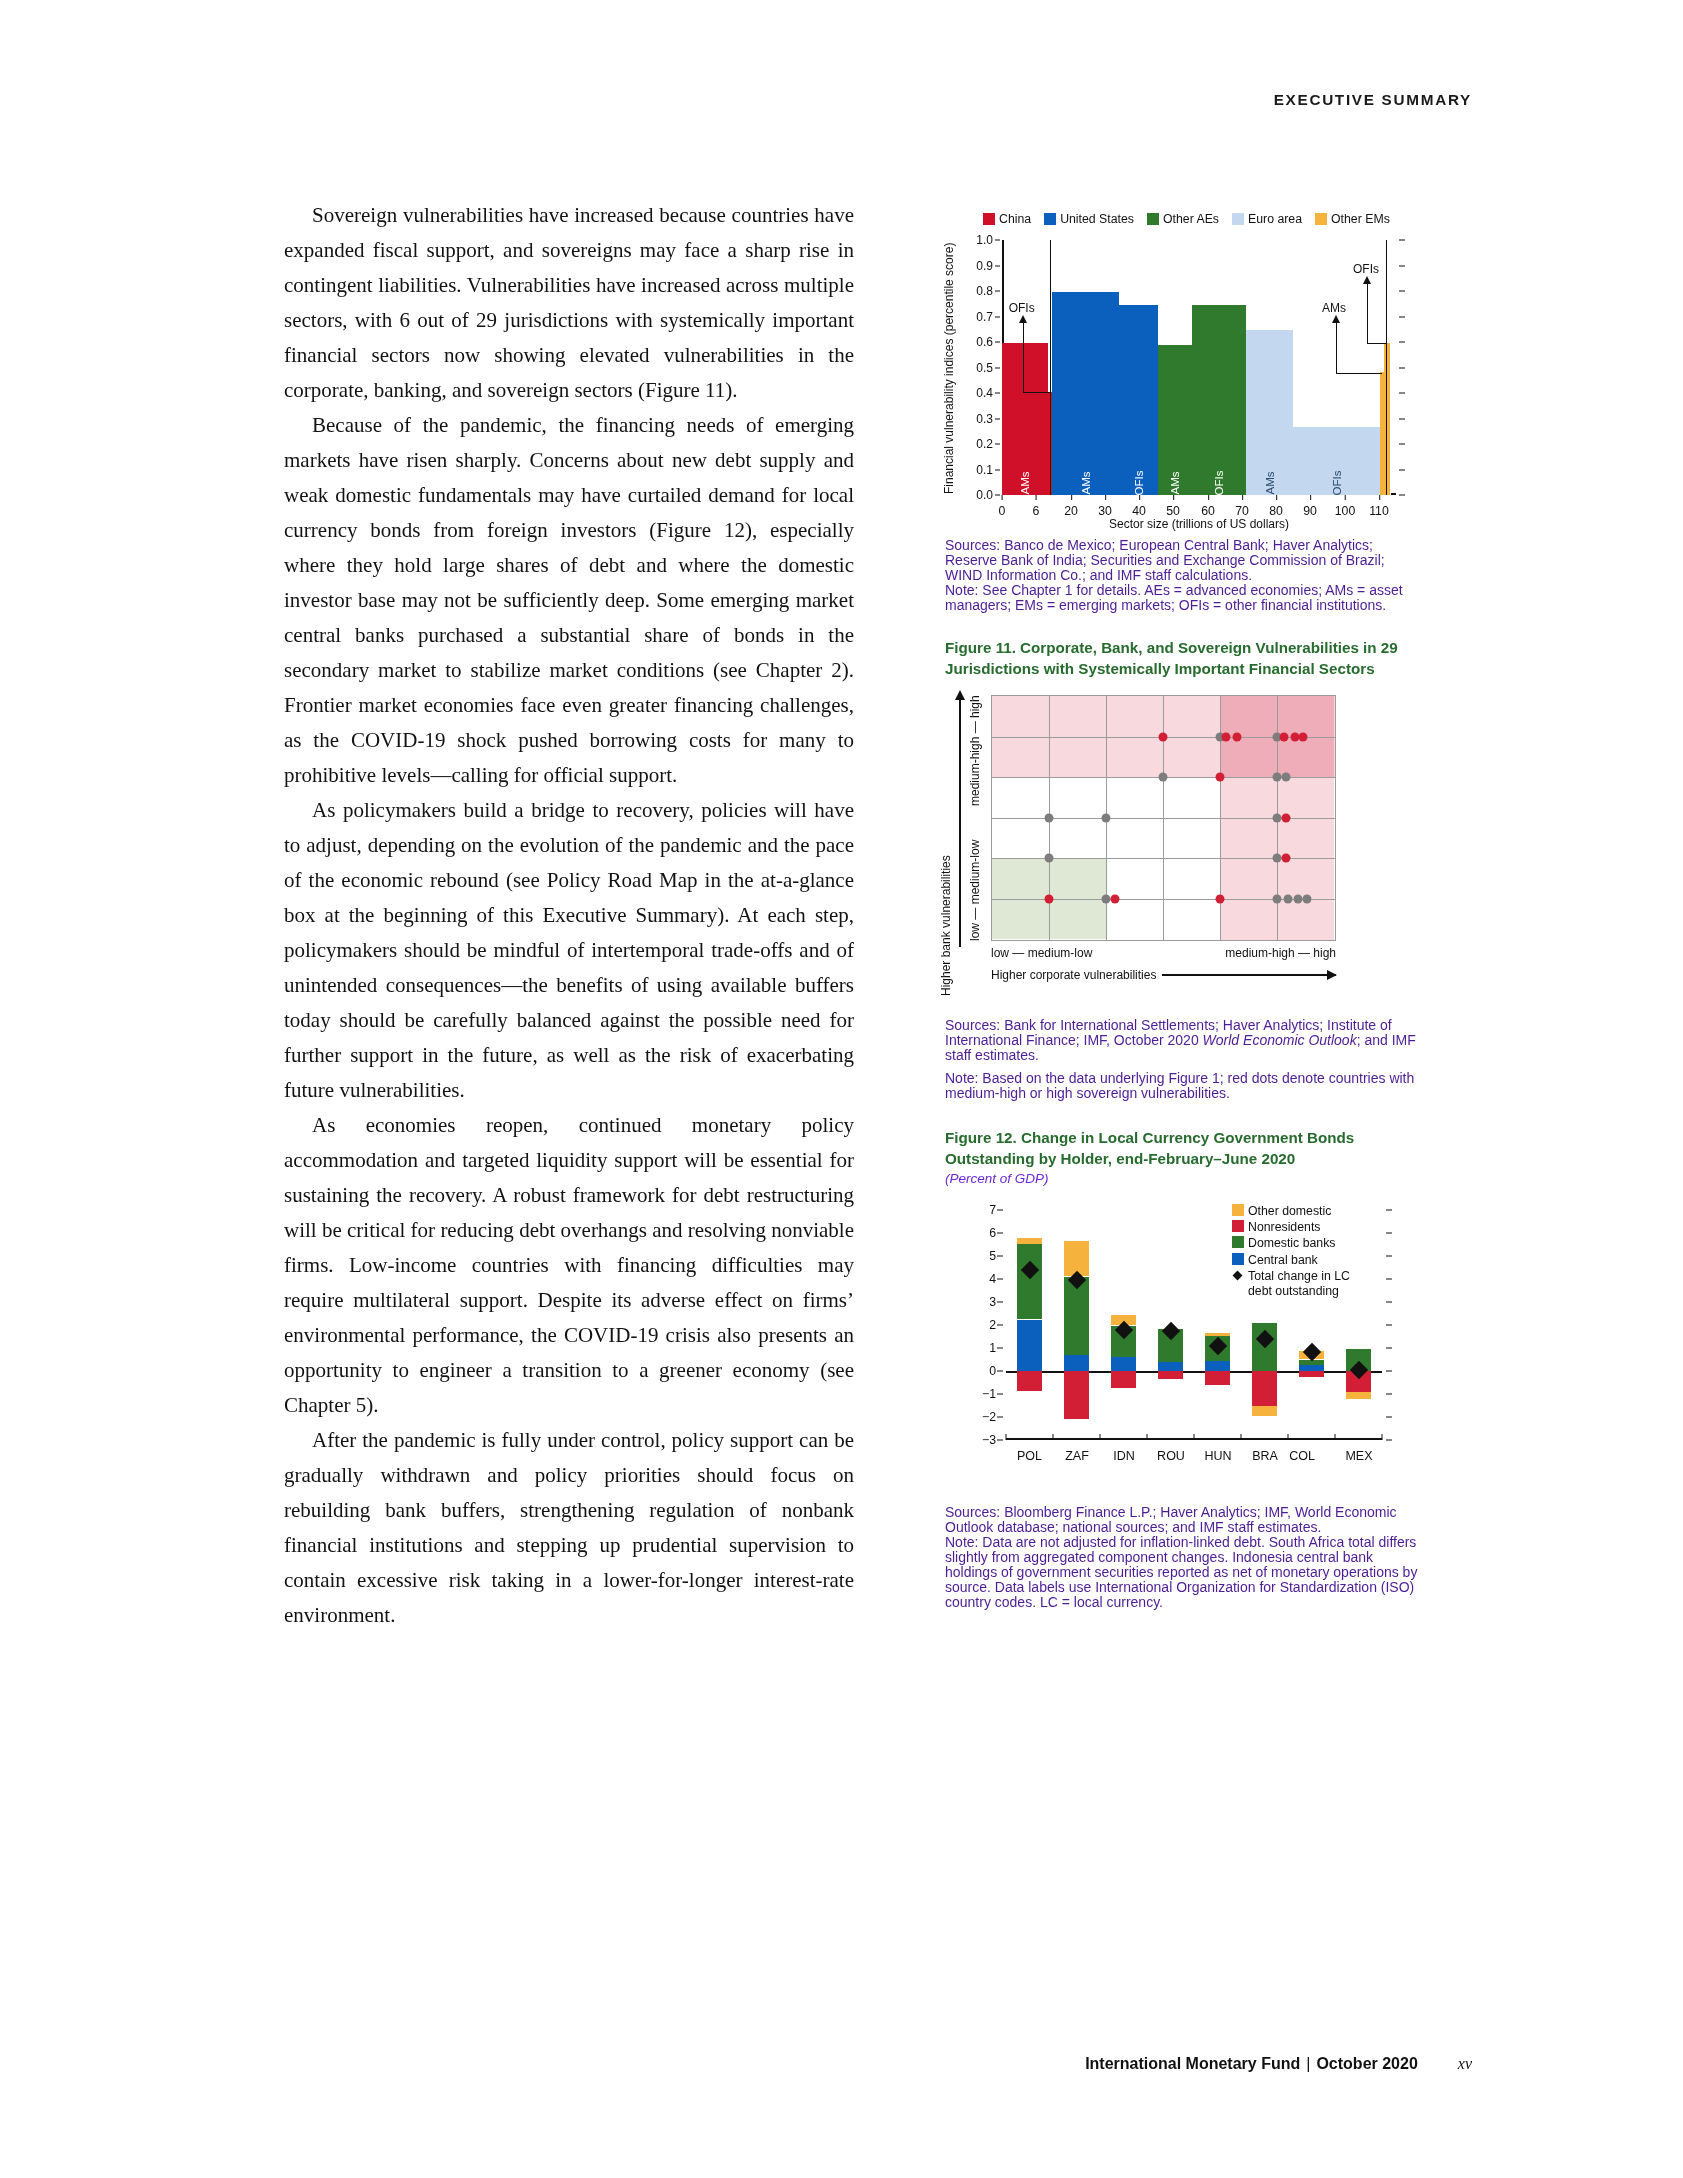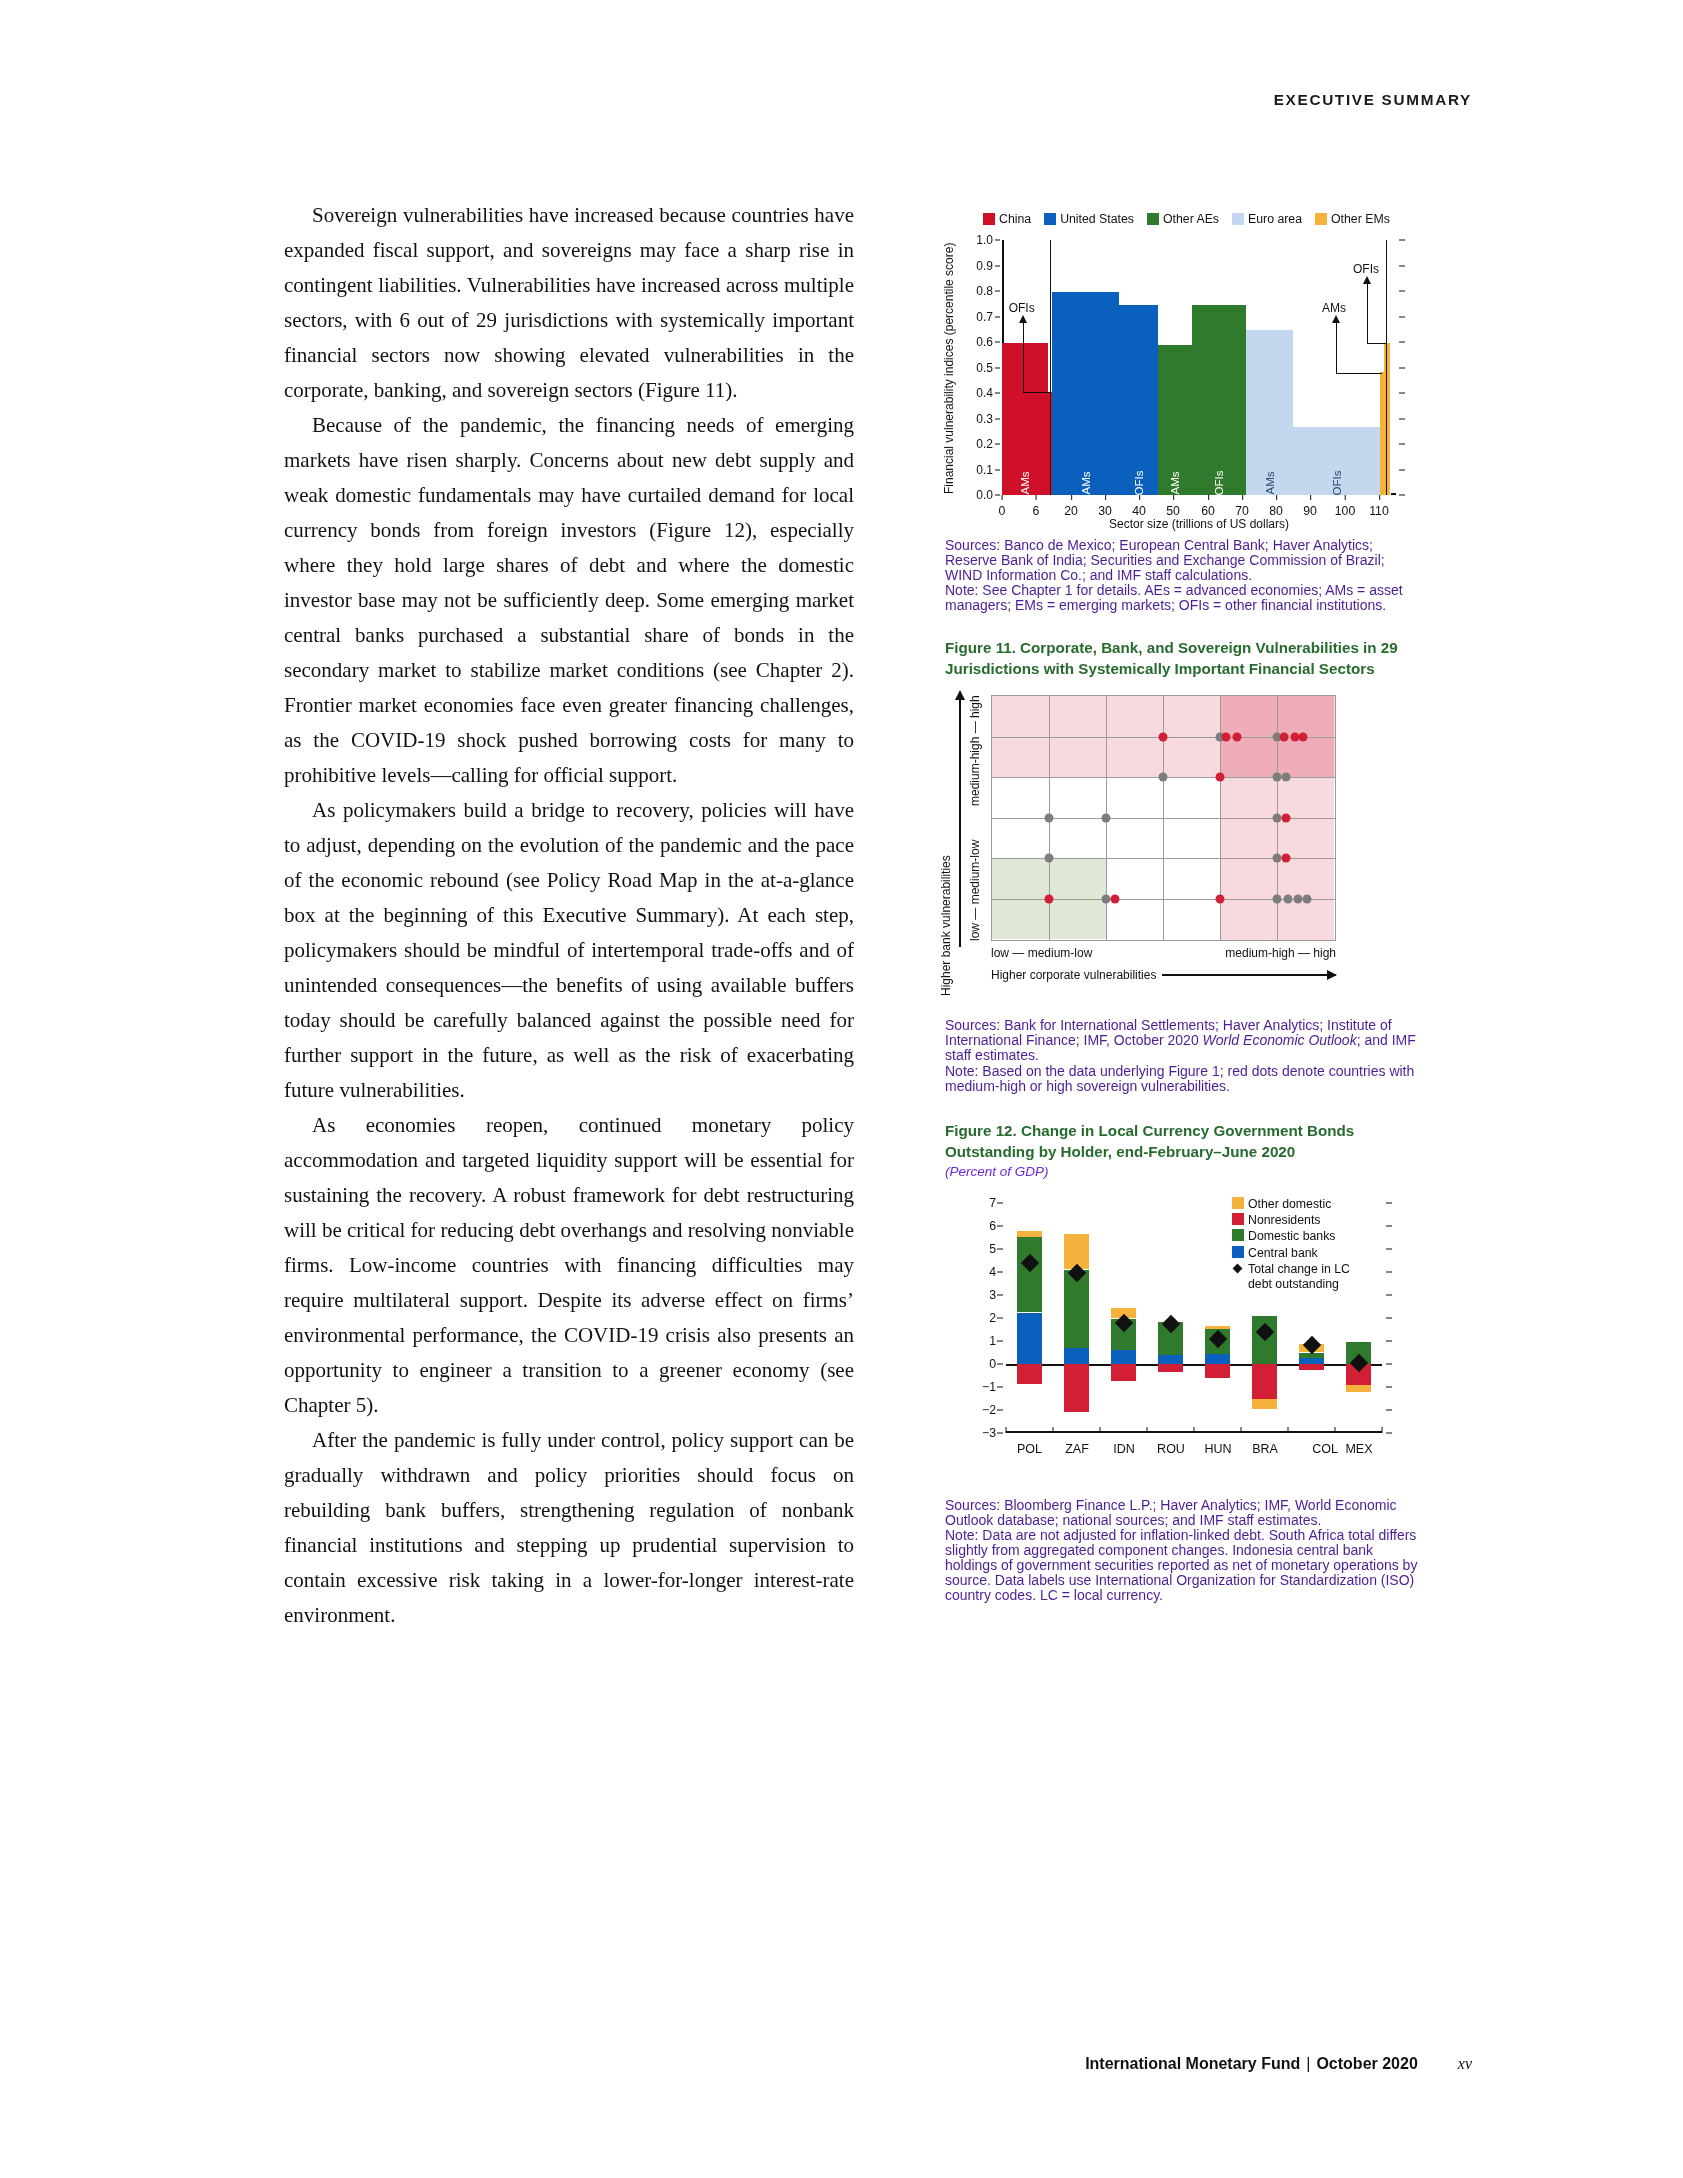--- a/index.html
+++ b/index.html
@@ -412,21 +412,21 @@
           <span>low — medium-low</span>
           <span>medium-high — high</span>
         </div>
         <div class="f11-xarrowrow">
           <span>Higher corporate vulnerabilities</span>
           <span class="f11-xarrow"></span>
         </div>
       </div>
 
       <div class="note" style="margin-top:2px"><span>Sources: Bank for International Settlements; Haver Analytics; Institute of International Finance; IMF, October 2020 </span><i>World Economic Outlook</i><span>; and IMF staff estimates.</span></div>
-      <div class="note" style="margin-top:1px">Note: Based on the data underlying Figure 1; red dots denote countries with medium-high or high sovereign vulnerabilities.</div>
+      <div class="note" style="margin-top:8px">Note: Based on the data underlying Figure 1; red dots denote countries with medium-high or high sovereign vulnerabilities.</div>
     </div>
 
     <div class="fig" style="margin-top:26px">
       <div class="fig-title">Figure 12. Change in Local Currency Government Bonds Outstanding by Holder, end-February–June 2020</div>
       <div class="fig-sub">(Percent of GDP)</div>
 
       <div class="f12-wrap">
         <div id="fig12-legend">
             <div class="legend-row">
               <span class="swatch" style="background: rgb(245, 178, 60);"></span>
@@ -513,21 +513,21 @@
             <div class="f12-seg" style="left: 246px; width: 24.5px; top: 196px; height: 10.3px; background: rgb(245, 178, 60);"></div>
             <div class="f12-diamond" style="left: 259px; top: 129px;"></div>
             <div class="f12-xtick" style="left: 235px;"></div>
             <div class="f12-xlabel" style="left: 259px;">BRA</div>
             <div class="f12-seg" style="left: 293px; width: 24.5px; top: 155px; height: 5.7px; background: rgb(11, 95, 189);"></div>
             <div class="f12-seg" style="left: 293px; width: 24.5px; top: 150px; height: 5.3px; background: rgb(47, 122, 44);"></div>
             <div class="f12-seg" style="left: 293px; width: 24.5px; top: 141px; height: 8.3px; background: rgb(245, 178, 60);"></div>
             <div class="f12-seg" style="left: 293px; width: 24.5px; top: 161px; height: 5.7px; background: rgb(211, 31, 54);"></div>
             <div class="f12-diamond" style="left: 306px; top: 142px;"></div>
             <div class="f12-xtick" style="left: 282px;"></div>
-            <div class="f12-xlabel" style="left: 319px;">COL</div>
+            <div class="f12-xlabel" style="left: 296px;">COL</div>
             <div class="f12-seg" style="left: 340px; width: 24.5px; top: 139px; height: 22px; background: rgb(47, 122, 44);"></div>
             <div class="f12-seg" style="left: 340px; width: 24.5px; top: 161px; height: 21px; background: rgb(211, 31, 54);"></div>
             <div class="f12-seg" style="left: 340px; width: 24.5px; top: 182px; height: 6.9px; background: rgb(245, 178, 60);"></div>
             <div class="f12-diamond" style="left: 353px; top: 160px;"></div>
             <div class="f12-xtick" style="left: 329px;"></div>
             <div class="f12-xlabel" style="left: 353px;">MEX</div>
             <div class="f12-xtick" style="left: 376px;"></div>
           </div>
       </div>
 

